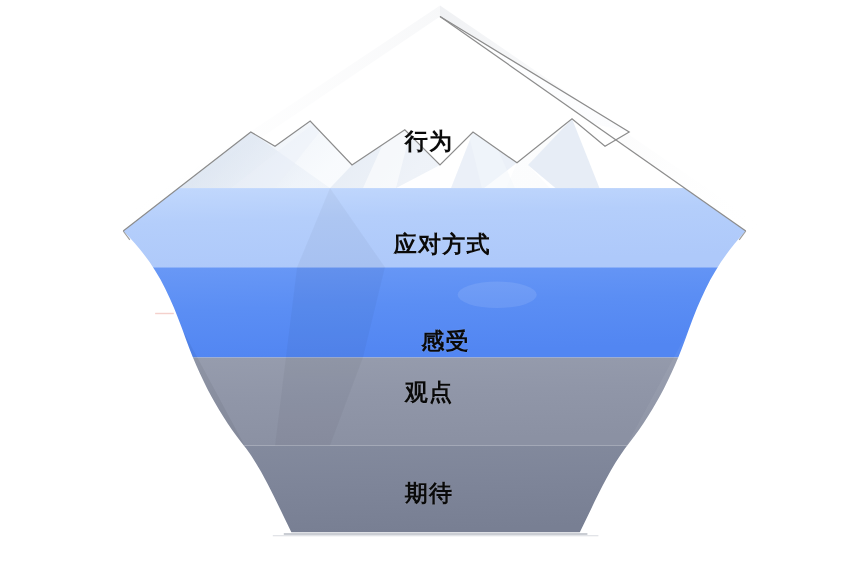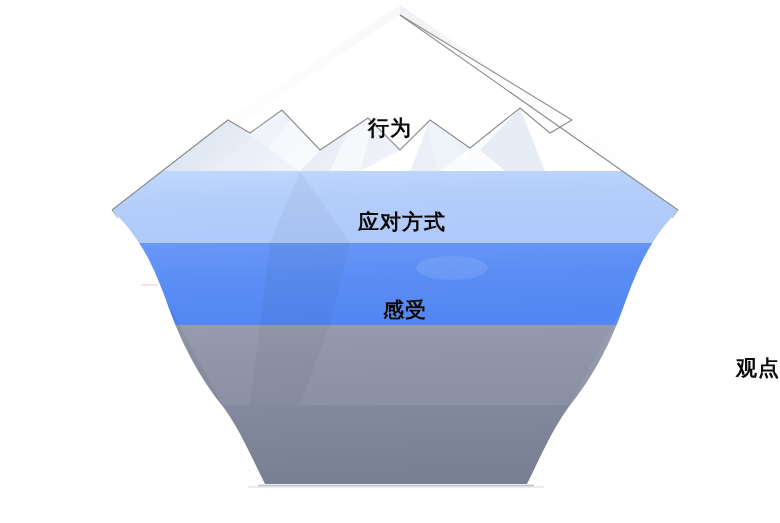--- a/index.html
+++ b/index.html
@@ -40,21 +40,21 @@
     letter-spacing: 1px;
     color: #0a0a0a;
     white-space: nowrap;
     line-height: 1;
     pointer-events: none;
     text-shadow: 0 0 1px rgba(255,255,255,0.35);
   }
   #label-behavior   { top: 118px; }
   #label-coping     { top: 212px; padding-left: 12px; }
   #label-feelings   { top: 300px; padding-left: 15px; }
-  #label-viewpoint  { top: 358px; text-align: right; }
+  #label-viewpoint  { top: 347px; }
   #label-expectation{ top: 438px; }
 </style>
 </head>
 <body>
 
 <div id="diagram-root">
 
   <svg id="iceberg-svg" viewBox="0 0 780 523" xmlns="http://www.w3.org/2000/svg">
     <defs>
 
@@ -208,14 +208,15 @@
   </svg>
 
   <div id="label-behavior" class="layer-label">行为</div>
 
   <div id="label-coping" class="layer-label">应对方式</div>
 
   <div id="label-feelings" class="layer-label">感受</div>
 
   <div id="label-viewpoint" class="layer-label">观点</div>
 
+  <div id="label-expectation" class="layer-label">期待</div>
 
 </div>
 
 </body></html>

